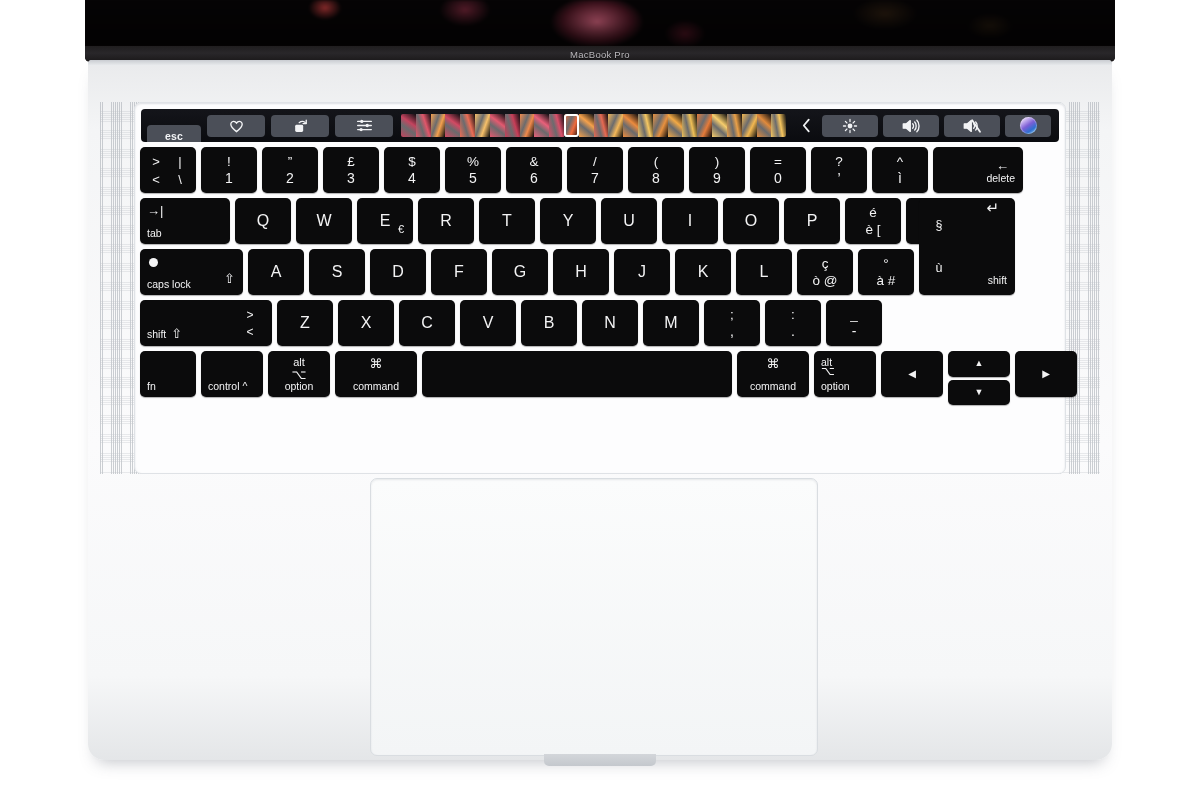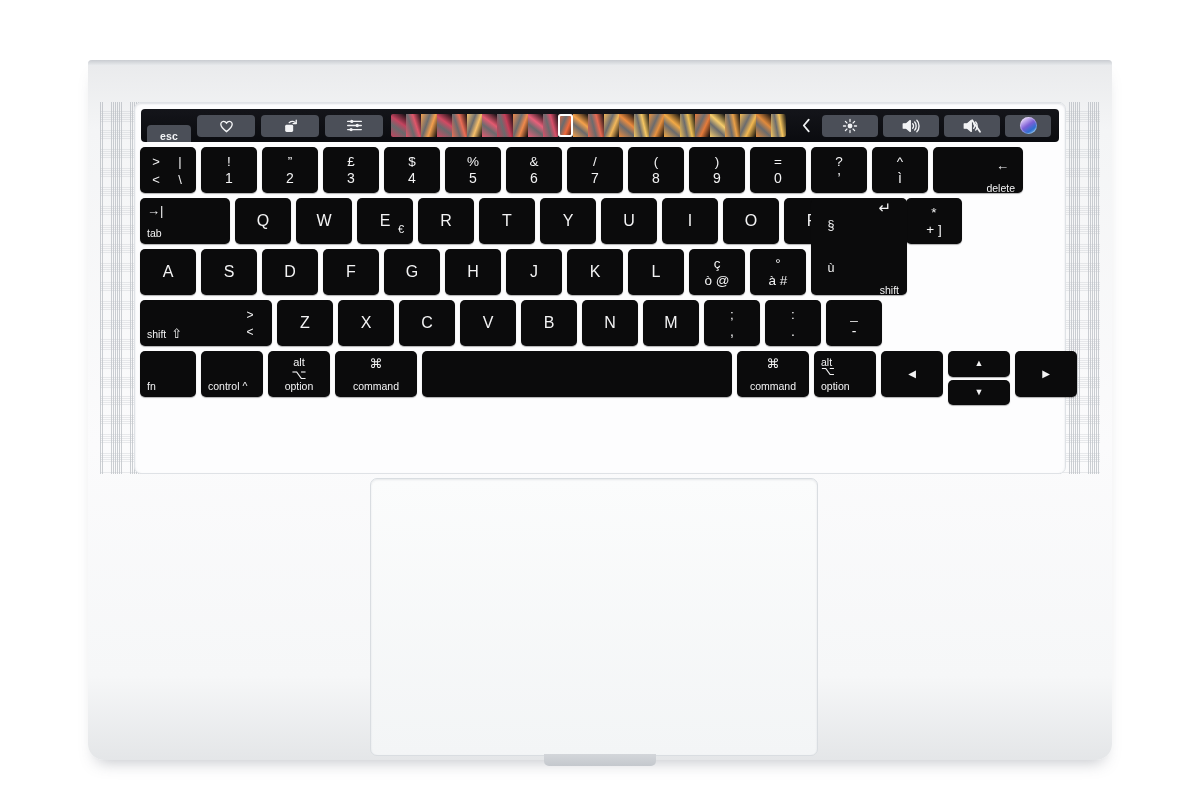--- a/index.html
+++ b/index.html
@@ -99,21 +99,21 @@
     overflow: hidden;
   }
   .tb-btn {
     height: 22px; border-radius: 4px;
     background: #4b4f58;
     display: flex; align-items: center; justify-content: center;
     color: #f2f3f5;
     margin-right: 6px;
     flex: none;
   }
-  .tb-esc  { width: 44px; font-size: 10.5px; font-weight: 700; letter-spacing:.2px;margin-top:20px; }
+  .tb-esc  { width: 54px; font-size: 10.5px; font-weight: 700; letter-spacing:.2px;margin-top:20px; }
   .tb-ico  { width: 58px; }
   .tb-ico svg { display:block; }
   .tb-strip {
     flex: 1 1 auto; height: 23px; margin: 0 6px 0 2px;
     border-radius: 2px;
     position: relative; overflow: hidden;
     display: flex;
   }
   .thumb { height: 100%; flex: 1 1 0; }
   .thumb.sel {
@@ -159,21 +159,21 @@
     font-size: 16px; font-weight: 400; line-height:1;
   }
   .key .dual {
     position:absolute; inset:0;
     display:flex;flex-direction:column;align-items:center;justify-content:center;
     gap:3px; line-height:1;
   }
   .key .dual .up { font-size: 13.5px; }
   .key .dual .lo { font-size: 14px; }
   .key .bl { position:absolute; left:7px; bottom:6px; font-size:10.5px; line-height:1; }
-  .key .br { position:absolute; right:8px; bottom:0; font-size:10.5px; line-height:1; }
+  .key .br { position:absolute; right:8px; bottom:10px; font-size:10.5px; line-height:1; }
   .key .tr { position:absolute; right:7px; top:6px;  font-size:10.5px; line-height:1; }
   .key .tl { position:absolute; left:7px;  top:6px;  font-size:10.5px; line-height:1; }
   .key .cb { position:absolute; left:0; right:0; bottom:6px; text-align:center; font-size:10.5px; line-height:1;}
   .key .ct { position:absolute; left:0; right:0; top:6px; text-align:center; font-size:11px; line-height:1;}
   .key .cm { position:absolute; left:0; right:0; top:50%; transform:translateY(-50%); text-align:center; font-size:11px; line-height:1;}
   .key .sub-e { position:absolute; right:9px; bottom:9px; font-size:11px; }
 
   
   .pairgrid{
     position:absolute; inset:0;
@@ -204,20 +204,26 @@
     border: 1px solid #d9dde1;
     border-radius: 7px;
     box-shadow: inset 0 1px 2px rgba(170,175,185,.25);
   }
 </style>
 </head>
 <body>
 
 <div id="stage">
 
+  <div class="lid">
+    <div class="screen-img"></div>
+    <div class="bezel-chin">
+      <span class="lid-wordmark">MacBook Pro</span>
+    </div>
+  </div>
 
   <div class="base">
     <div class="base-topedge"></div>
 
     <div class="grille left"></div>
     <div class="grille right"></div>
 
     <div class="kb-well">
 
       <div class="touchbar">
@@ -443,20 +449,25 @@
               </span>
             </div>
             <div class="key" style="width: 56px; height: 46px;">
               <span class="onecol">
                 <span>*</span>
                 <span>+&nbsp;]</span>
               </span>
             </div>
           </div>
           <div class="krow">
+            <div class="key" style="width: 103px; height: 46px;">
+              <span class="capsdot"></span>
+              <span class="bl">caps lock</span>
+              <span class="br" style="font-size:13px">⇧</span>
+            </div>
             <div class="key" style="width: 56px; height: 46px;">
               <span class="ctr">A</span>
             </div>
             <div class="key" style="width: 56px; height: 46px;">
               <span class="ctr">S</span>
             </div>
             <div class="key" style="width: 56px; height: 46px;">
               <span class="ctr">D</span>
             </div>
             <div class="key" style="width: 56px; height: 46px;">

